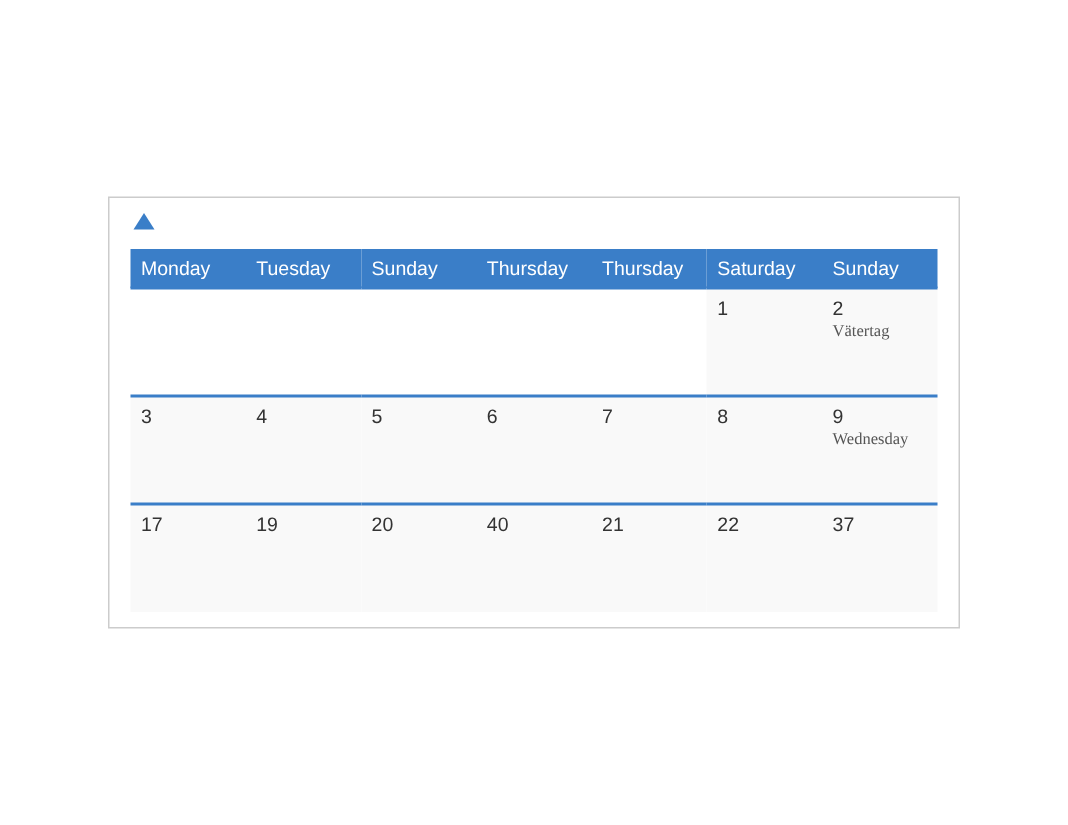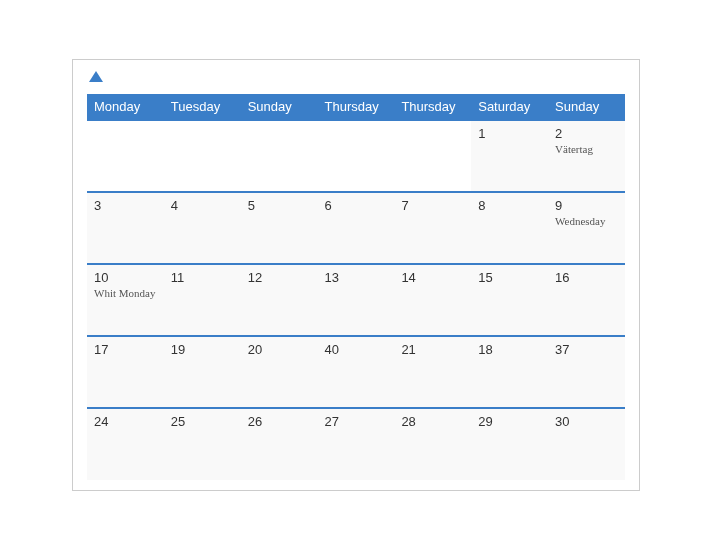--- a/index.html
+++ b/index.html
@@ -171,83 +171,36 @@
           <td>
             <span class="day-number">8</span>
           </td>
           <td>
             <span class="day-number">9</span>
             <span class="day-event">Wednesday</span>
           </td>
         </tr>
         <tr>
           <td>
-            <span class="day-number">10</span>
-            <span class="day-event">Whit Monday</span>
-          </td>
-          <td>
-            <span class="day-number">11</span>
-          </td>
-          <td>
-            <span class="day-number">12</span>
-          </td>
-          <td>
-            <span class="day-number">13</span>
-          </td>
-          <td>
-            <span class="day-number">14</span>
-          </td>
-          <td>
-            <span class="day-number">15</span>
-          </td>
-          <td>
-            <span class="day-number">16</span>
-          </td>
-        </tr>
-        <tr>
-          <td>
             <span class="day-number">17</span>
           </td>
           <td>
             <span class="day-number">19</span>
           </td>
           <td>
             <span class="day-number">20</span>
           </td>
           <td>
             <span class="day-number">40</span>
           </td>
           <td>
             <span class="day-number">21</span>
           </td>
           <td>
-            <span class="day-number">18</span>
+            <span class="day-number">22</span>
           </td>
           <td>
             <span class="day-number">37</span>
-          </td>
-        </tr>
-        <tr>
-          <td>
-            <span class="day-number">24</span>
-          </td>
-          <td>
-            <span class="day-number">25</span>
-          </td>
-          <td>
-            <span class="day-number">26</span>
-          </td>
-          <td>
-            <span class="day-number">27</span>
-          </td>
-          <td>
-            <span class="day-number">28</span>
-          </td>
-          <td>
-            <span class="day-number">29</span>
-          </td>
-          <td>
-            <span class="day-number">30</span>
           </td>
         </tr>
       </tbody>
   </table>
 </div>
 
 </body></html>

